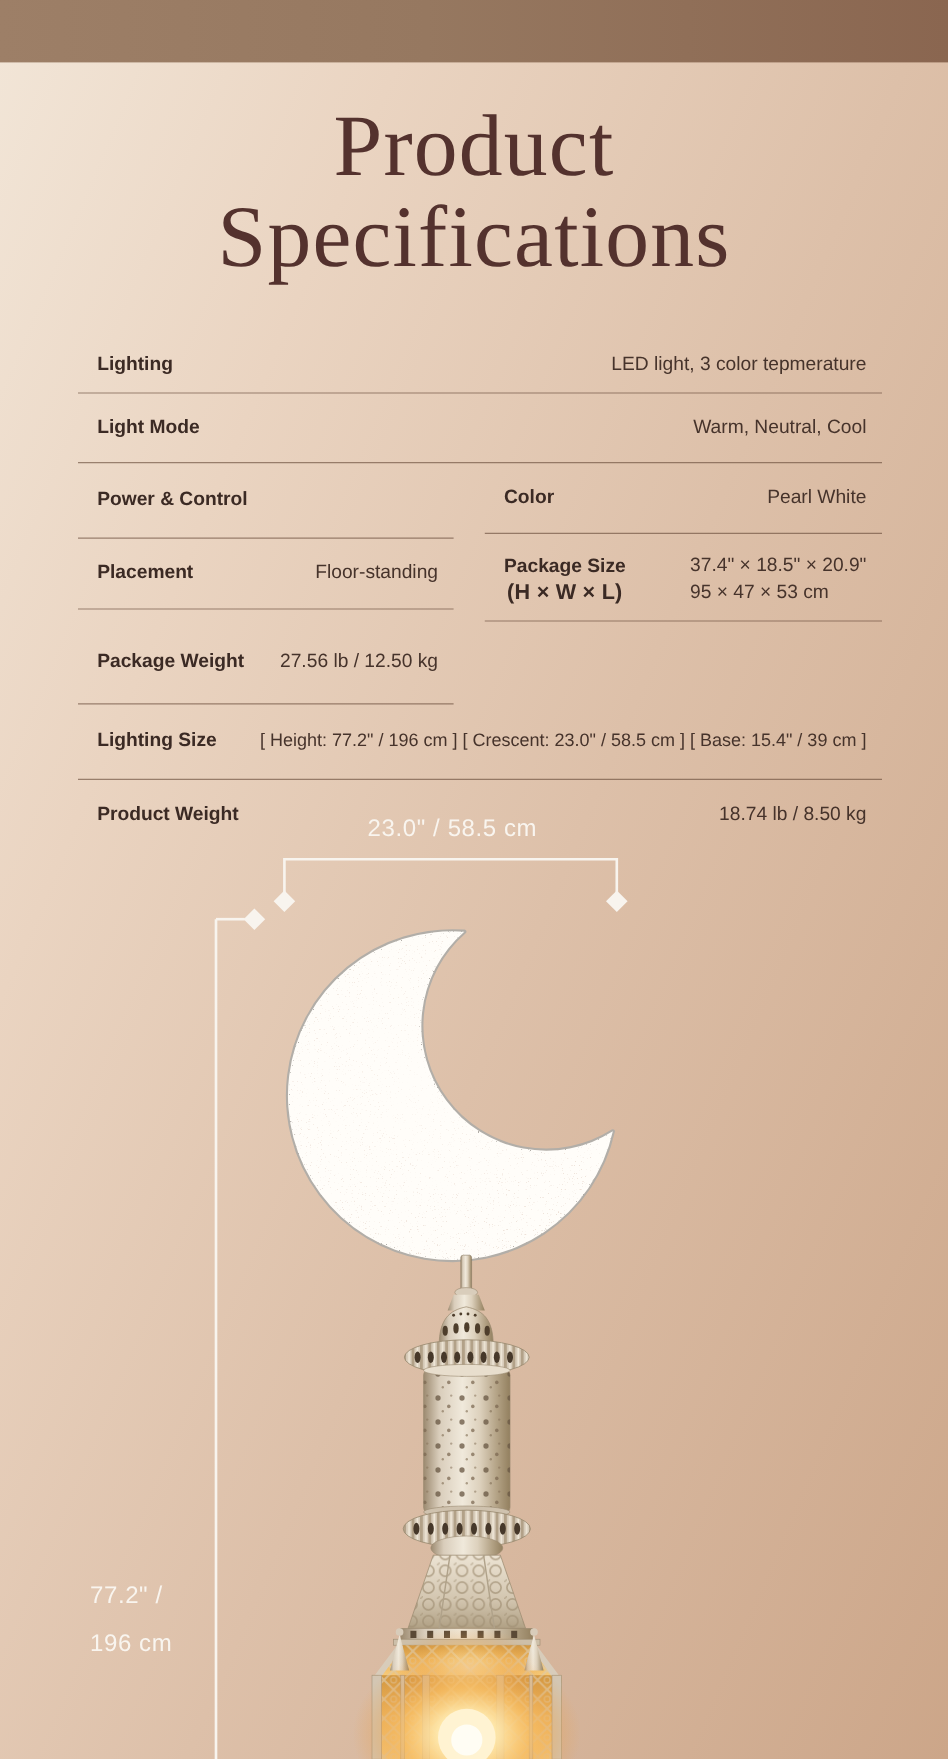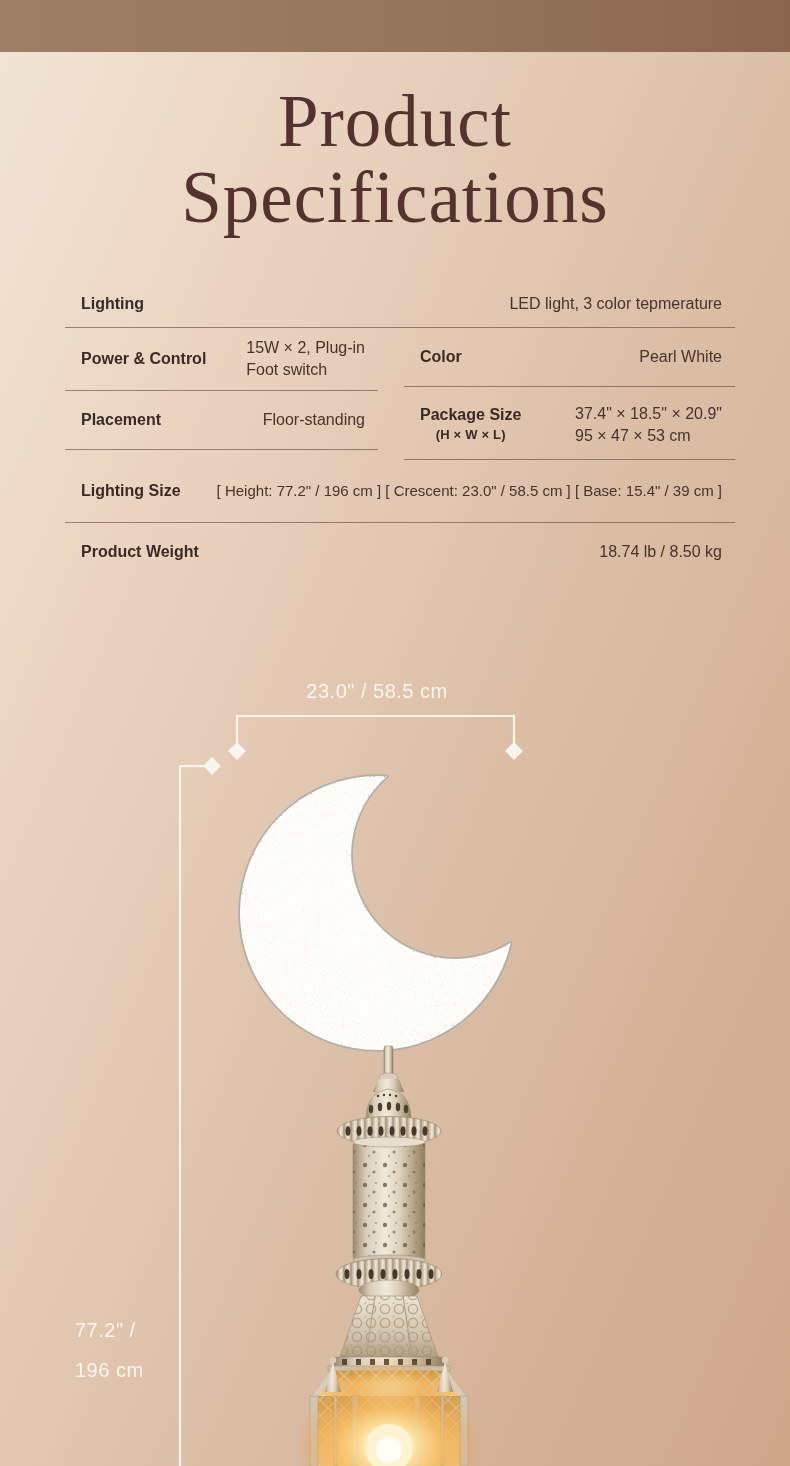--- a/index.html
+++ b/index.html
@@ -22,21 +22,21 @@
   .row,.cell{
     display:flex;justify-content:space-between;align-items:center;
     border-bottom:1px solid rgba(101,72,55,.62);
   }
   .r1{height:46px}.r2{height:57px}
   .grid{display:grid;grid-template-columns:313px 1fr;column-gap:26px;}
   .ra{height:62px}.rb{height:58px}.rc{height:68px}
   .rps{height:62px}
   .rpw{height:58px;border-bottom:none;gap:46px;}
   .label{font-weight:bold;color:#3b2a24;padding-left:16px;line-height:20px;text-align:center;}
-  .label .sub{font-size:13px;letter-spacing:.2px;}
+  .label .sub{font-size:18px;letter-spacing:.2px;}
   .value{text-align:left;padding-right:13px;line-height:22px;}
   .ps-value{font-size:15px;}
   .dim-w{
     position:absolute;top:680px;left:238px;width:278px;text-align:center;
     color:#f9f5ef;font-size:20px;letter-spacing:.5px;
   }
   .dim-h{
     position:absolute;left:75px;top:1310px;color:#f9f5ef;font-size:20px;
     line-height:40px;letter-spacing:.5px;
   }
@@ -210,28 +210,28 @@
     </g>
   </svg>
 
   <div class="spec">
 
     <div class="row r1">
       <div class="label">Lighting</div>
       <div class="value">LED light, 3 color tepmerature</div>
     </div>
 
+    <div class="row r2">
+      <div class="label">Light Mode</div>
+      <div class="value">Warm, Neutral, Cool</div>
+    </div>
 
     <div class="grid">
       <div class="cell ra">
         <div class="label">Power &amp; Control</div>
-        <div class="value">
-          <div>15W × 2, Plug-in</div>
-          <div>Foot switch</div>
-        </div>
       </div>
 
       <div class="cell rb">
         <div class="label">Color</div>
         <div class="value">Pearl White</div>
       </div>
       <div class="cell rb">
         <div class="label">Placement</div>
         <div class="value">Floor-standing</div>
       </div>
@@ -239,20 +239,24 @@
       <div class="cell rc">
         <div class="label">
           <div>Package Size</div>
           <div class="sub">(H × W × L)</div>
         </div>
         <div class="value">
           <div>37.4" × 18.5" × 20.9"</div>
           <div>95 × 47 × 53 cm</div>
         </div>
       </div>
+      <div class="cell rc">
+        <div class="label">Package Weight</div>
+        <div class="value">27.56 lb / 12.50 kg</div>
+      </div>
     </div>
 
     <div class="row rps">
       <div class="label">Lighting Size</div>
       <div class="value ps-value">[ Height: 77.2" / 196 cm ] [ Crescent: 23.0" / 58.5 cm ] [ Base: 15.4" / 39 cm ]</div>
     </div>
 
     <div class="row rpw">
       <div class="label">Product Weight</div>
       <div class="value">18.74 lb / 8.50 kg</div>

